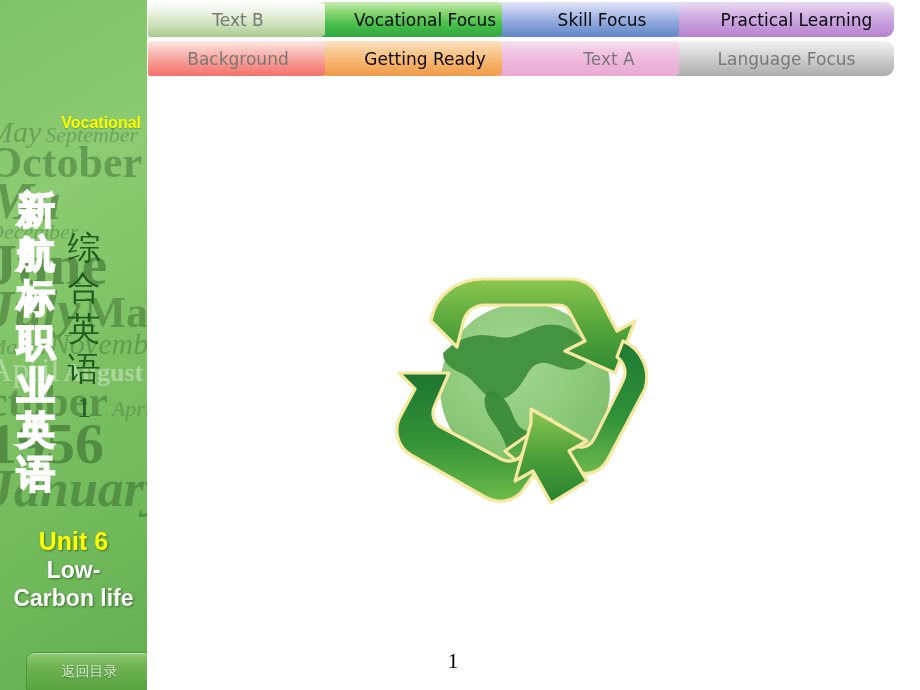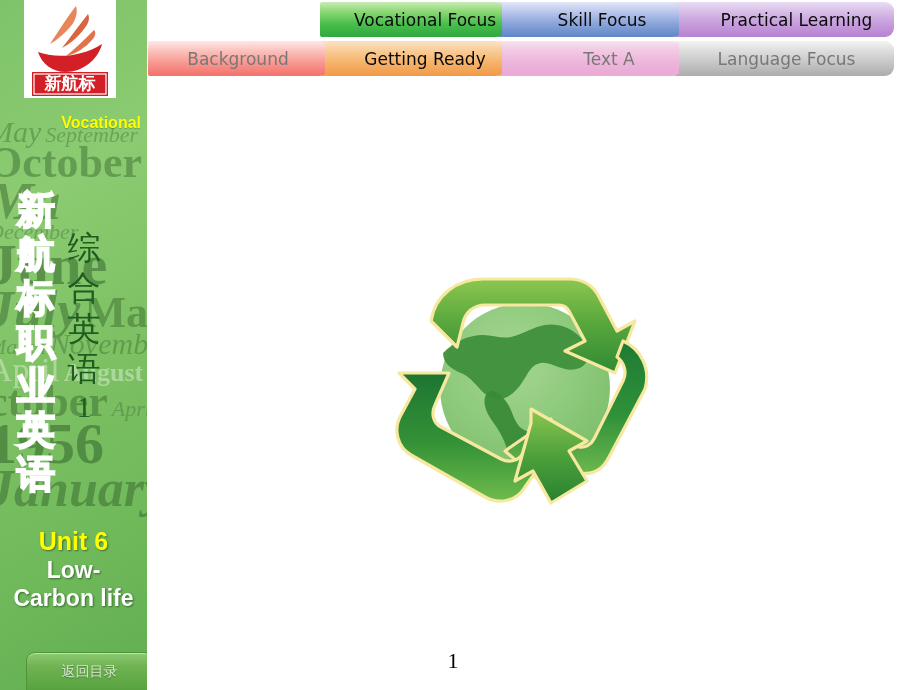--- a/index.html
+++ b/index.html
@@ -246,32 +246,20 @@
       <div><span class="tx4">December</span></div>
       <div><span class="tx3">June</span></div>
       <div><span class="tx5">July</span> <span class="tx1">Ma</span></div>
       <div><span class="tx4">March</span> <span class="tx2">November</span></div>
       <div><span class="tx6">April</span> <span class="tx7">August</span></div>
       <div><span class="tx1">ctober</span> <span class="tx4">April</span></div>
       <div><span class="tx3">1956</span></div>
       <div><span class="tx5">January</span></div>
     </div>
 
-    <div id="logo-box">
-      <svg viewBox="0 0 92 98" width="92" height="98" aria-hidden="true">
-        <rect x="0" y="0" width="92" height="98" fill="#ffffff"></rect>
-        <path d="M52 6 C44 16 34 32 26 44 C33 40 40 34 47 26 C52 20 54 12 52 6 Z" fill="#e8855a"></path>
-        <path d="M64 14 C56 24 46 38 38 48 C46 44 54 37 60 29 C65 23 66 18 64 14 Z" fill="#d9643f"></path>
-        <path d="M70 30 C60 40 50 50 42 56 C52 54 62 47 68 40 C72 36 72 32 70 30 Z" fill="#e2724a"></path>
-        <path d="M14 52 C30 58 56 58 78 44 C74 60 58 72 42 72 C28 72 18 64 14 52 Z" fill="#d31f26"></path>
-        <rect x="8" y="72" width="76" height="24" fill="#d31f26"></rect>
-        <rect x="10" y="74" width="72" height="20" fill="none" stroke="#ffffff" stroke-width="1.2"></rect>
-        <text x="46" y="89" font-family="DejaVu Sans, sans-serif" font-size="17" font-weight="bold" fill="#ffffff" text-anchor="middle">新航标</text>
-      </svg>
-    </div>
 
     <div id="brand-title">
       <span>Vocational</span>
     </div>
 
     <div id="vert-outline">
       <span>新</span>
       <span>航</span>
       <span>标</span>
       <span>职</span>
@@ -301,20 +289,21 @@
 
   <div id="tabs">
 
     <div class="edge g-vocfoc" style="left:172px; top:2px;"></div>
     <div class="edge g-skill" style="left:349px; top:2px;"></div>
     <div class="edge g-pract" style="left:526px; top:2px;"></div>
     <div class="edge g-ready" style="left:172px; top:41px;"></div>
     <div class="edge g-texta" style="left:349px; top:41px;"></div>
     <div class="edge g-langf" style="left:526px; top:41px;"></div>
 
+    <div class="tab row1 tab-c1 g-textb inactive">Text B</div>
     <div class="tab row1 tab-c2 g-vocfoc active">Vocational Focus</div>
     <div class="tab row1 tab-c3 g-skill active">Skill Focus</div>
     <div class="tab row1 tab-c4 g-pract active">Practical Learning</div>
 
     <div class="tab row2 tab-c1 g-backg inactive">Background</div>
     <div class="tab row2 tab-c2 g-ready active">Getting Ready</div>
     <div class="tab row2 tab-c3 g-texta inactive">Text A</div>
     <div class="tab row2 tab-c4 g-langf inactive">Language Focus</div>
   </div>
 

